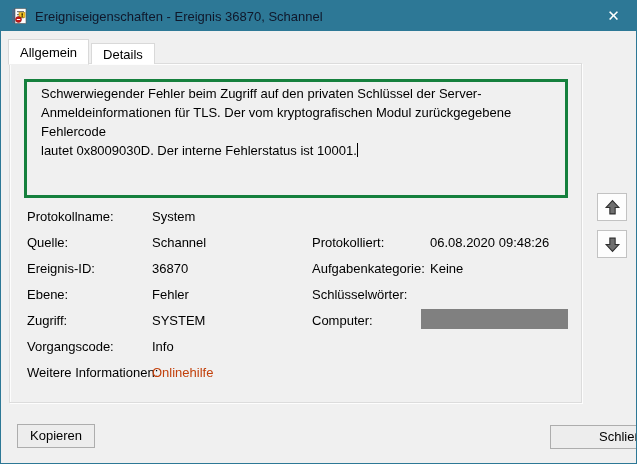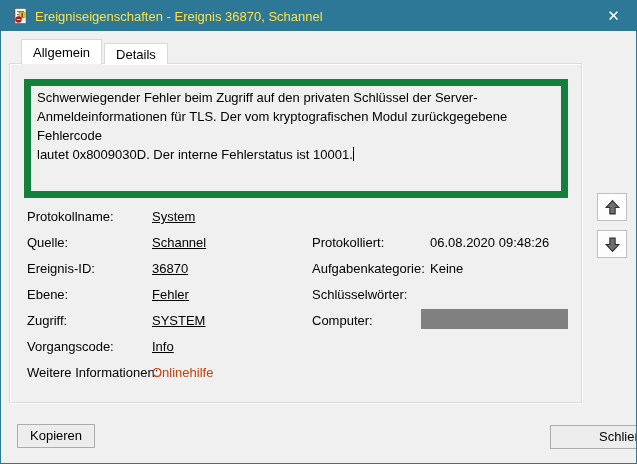--- a/index.html
+++ b/index.html
@@ -26,40 +26,40 @@
     background: #2d7896;
     display: flex;
     align-items: center;
   }
   .titlebar .app-icon {
     width: 16px; height: 16px;
     margin-left: 10px;
     flex: 0 0 auto;
   }
   .titlebar .title-text {
-    color: #fde047;
+    color: #0f172a;
     font-size: 13px;
     margin-left: 8px;
     white-space: nowrap;
   }
   .close-btn {
     position: absolute;
     right: 0; top: 0;
     width: 45px; height: 30px;
     display: flex;
     align-items: center;
     justify-content: center;
     color: #ffffff;
     font-size: 15px;
     cursor: default;
   }
   
   .tab-strip {
     position: absolute;
-    left: 20px; top: 37px;
+    left: 7px; top: 37px;
     display: flex;
     align-items: flex-end;
     z-index: 3;
   }
   .tab {
     background: #ffffff;
     border: 1px solid #d9d9d9;
     border-bottom: none;
     padding: 0 11px;
     height: 21px;
@@ -81,37 +81,37 @@
     width: 573px; height: 340px;
     background: #f0f0f0;
     border: 1px solid #dcdcdc;
     box-shadow: 1px 1px 0 #fdfdfd inset, 1px 1px 0 #fdfdfd;
     z-index: 2;
   }
   .desc-box {
     position: absolute;
     left: 14px; top: 15px;
     width: 544px; height: 119px;
-    border: 7px solid #15803d;
+    border: 3px solid #15803d;
     background: #f0f0f0;
-    padding: 2px 6px;
+    padding: 2px 14px;
     line-height: 19px;
     white-space: pre-line;
     overflow: hidden;
   }
   .caret {
     display: inline-block;
     width: 1px; height: 14px;
     background: #000;
     vertical-align: -2px;
   }
   
   .fld { position: absolute; white-space: nowrap; }
   .lbl-l  { left: 17px; }
-  .val-l  { left: 142px; text-decoration: underline; }
+  .val-l  { left: 142px; }
   .lbl-r  { left: 302px; }
   .val-r  { left: 420px; }
   .r1 { top: 145px; } .r2 { top: 171px; } .r3 { top: 197px; }
   .r4 { top: 223px; } .r5 { top: 249px; } .r6 { top: 275px; }
   .r7 { top: 301px; }
   .link-gray { color: #c2410c; text-decoration: none; }
   .redacted {
     position: absolute;
     left: 411px; top: 245px;
     width: 147px; height: 20px;

